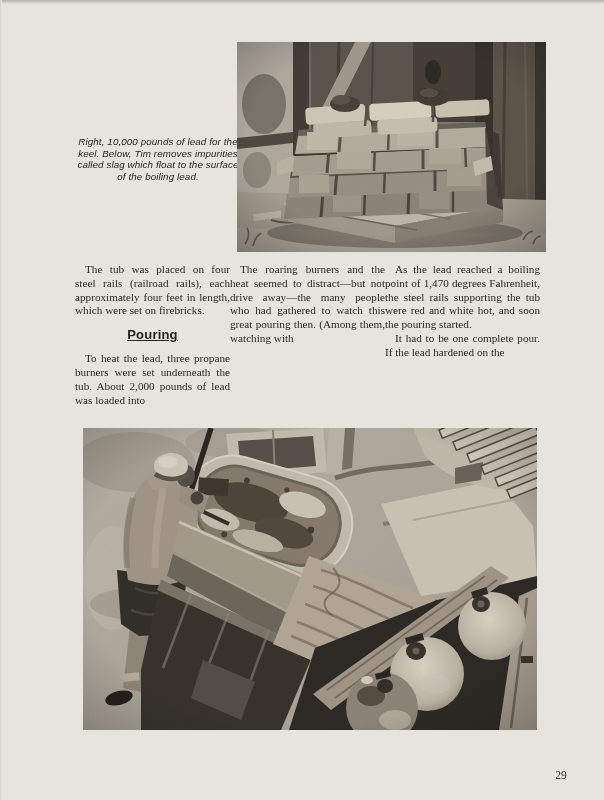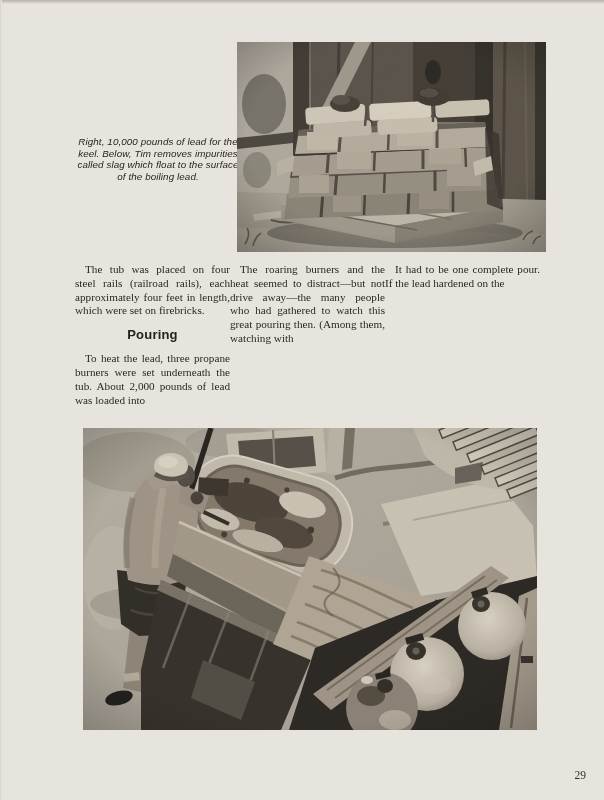--- a/index.html
+++ b/index.html
@@ -38,24 +38,25 @@
     margin:0;font-size:11.2px;line-height:13.8px;
     text-align:justify;text-indent:10px;
     color:#2a2823;
   }
   .col p.noindent{text-indent:0;}
   .col h3{
     margin:9px 0 10px 0;text-align:center;
     font-family:"Liberation Sans", sans-serif;
     font-size:13px;font-weight:bold;color:#23221d;
     letter-spacing:.2px;
+    text-decoration:underline;
   }
   .page-number{
     position:absolute;top:769px;left:536px;width:50px;
-    text-align:right;font-size:11.5px;color:#33312b;
+    text-align:center;font-size:11.5px;color:#33312b;
   }
 </style>
 </head>
 <body>
 
 <div class="scan-edge-top"></div>
 <div class="scan-edge-left"></div>
 
 <div class="caption">Right, 10,000 pounds of lead for the keel. Below, Tim removes impurities called slag which float to the surface of the boiling lead.</div>
 
@@ -171,20 +172,21 @@
 <div class="article">
   <div class="col">
     <p>The tub was placed on four steel rails (railroad rails), each approximately four feet in length, which were set on firebricks.</p>
     <h3>Pouring</h3>
     <p>To heat the lead, three propane burners were set underneath the tub. About 2,000 pounds of lead was loaded into</p>
   </div>
   <div class="col">
     <p>The roaring burners and the heat seemed to distract—but not drive away—the many people who had gathered to watch this great pouring then. (Among them, watching with</p>
   </div>
   <div class="col">
+    <p>As the lead reached a boiling point of 1,470 degrees Fahrenheit, the steel rails supporting the tub were red and white hot, and soon the pouring started.</p>
     <p>It had to be one complete pour. If the lead hardened on the</p>
   </div>
 </div>
 
 <div class="photo photo-bottom" role="img" aria-label="Black and white overhead photo: Tim skims slag from the tub of molten lead; propane tanks and plywood at right">
   <svg viewBox="0 0 454 302" preserveAspectRatio="none">
     <defs>
       <linearGradient id="bbg" x1="0" y1="0" x2="1" y2="1">
         <stop offset="0" stop-color="#b9b3a7"></stop>
           <stop offset="1" stop-color="#a8a195"></stop>

